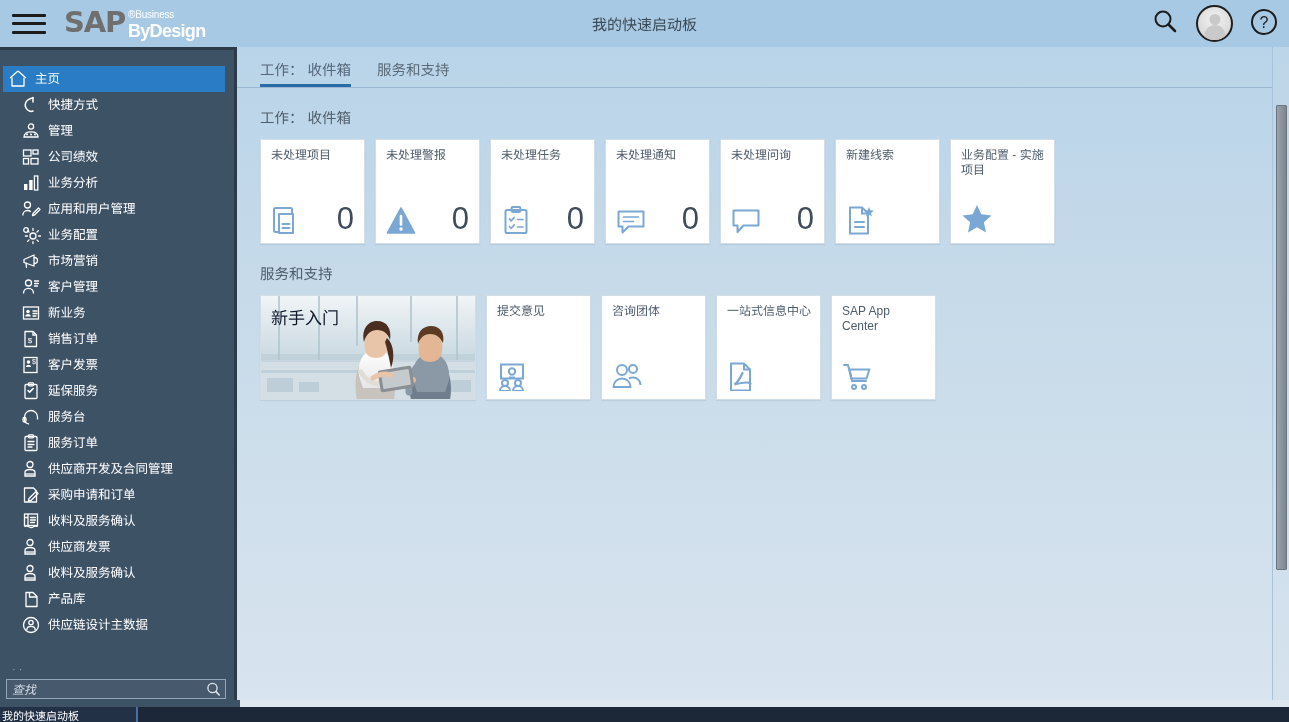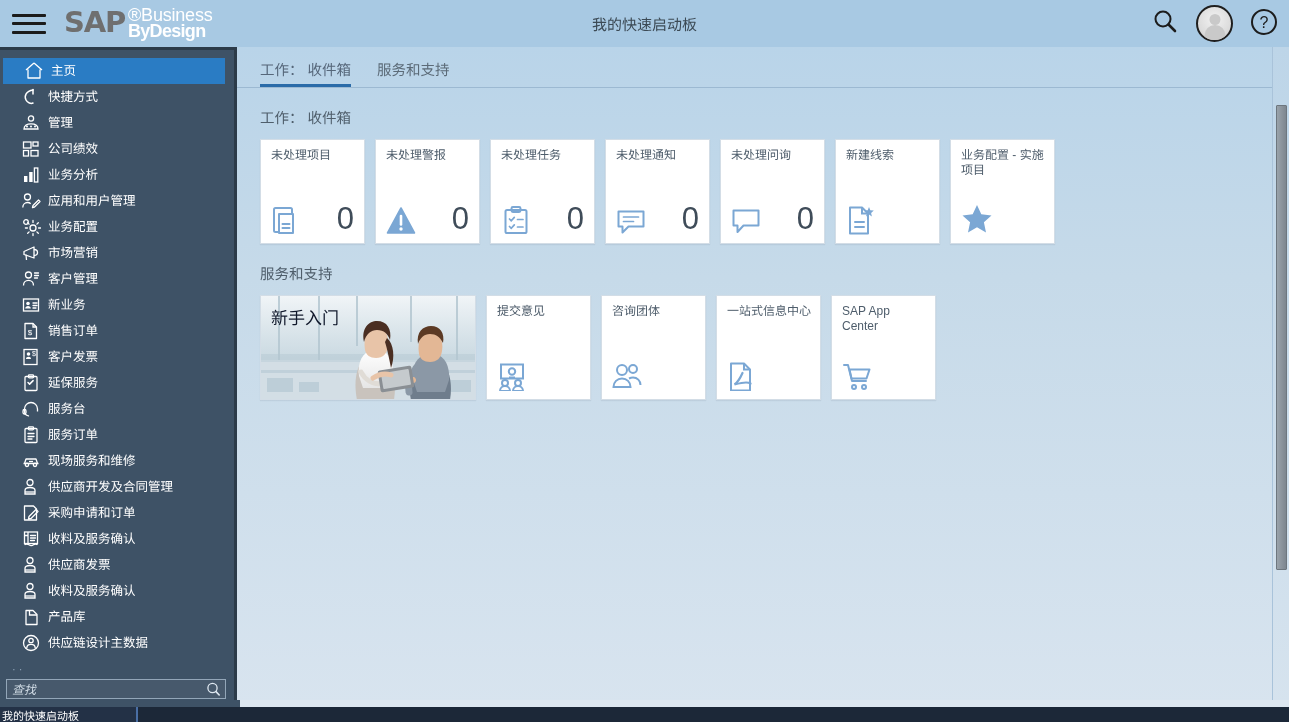--- a/index.html
+++ b/index.html
@@ -59,21 +59,21 @@
     line-height: 30px;
   }
   .brand-right {
     display: flex;
     flex-direction: column;
     margin-left: 3px;
     line-height: 1;
     padding-top: 1px;
   }
   .brand-business {
-    font-size: 18px;
+    font-size: 10px;
     color: #ffffff;
     font-weight: normal;
     letter-spacing: -0.2px;
     line-height: 14px;
   }
   .brand-bydesign {
     font-size: 18px;
     color: #ffffff;
     font-weight: bold;
     letter-spacing: -0.7px;
@@ -147,22 +147,22 @@
     align-items: center;
     height: 26px;
     padding-left: 20px;
     color: #ffffff;
     font-size: 12.5px;
     cursor: pointer;
     white-space: nowrap;
   }
   .nav-item.active {
     background: #2a7cc4;
-    margin: 4px 9px 0 3px;
-    padding-left: 20px;
+    margin: 12px 9px 0 3px;
+    padding-left: 4px;
   }
   .nav-icon {
     width: 21px; height: 19px;
     margin-right: 7px;
     flex: 0 0 21px;
     display: flex;
     align-items: center;
     justify-content: center;
   }
   .nav-icon svg { display: block; }
@@ -544,31 +544,20 @@
         </div>
         <div class="nav-item">
           <span class="nav-icon">
             <svg width="20" height="20" viewBox="0 0 20 20">
               <rect x="4" y="3.5" width="12" height="14" rx="1" fill="none" stroke="#ffffff" stroke-width="1.3"></rect>
               <rect x="7.5" y="1.8" width="5" height="3" rx="0.8" fill="none" stroke="#ffffff" stroke-width="1.3"></rect>
               <path d="M7 8.5h6M7 11.5h6M7 14h4" stroke="#ffffff" stroke-width="1.3" stroke-linecap="round"></path>
             </svg>
           </span>
           <span class="nav-label">服务订单</span>
-        </div>
-        <div class="nav-item">
-          <span class="nav-icon">
-            <svg width="20" height="20" viewBox="0 0 20 20">
-              <path d="M2.5 12.5h15M3.5 12.5 5 8h10l1.5 4.5" fill="none" stroke="#ffffff" stroke-width="1.3" stroke-linejoin="round"></path>
-              <circle cx="6" cy="13.8" r="1.7" fill="none" stroke="#ffffff" stroke-width="1.3"></circle>
-              <circle cx="14" cy="13.8" r="1.7" fill="none" stroke="#ffffff" stroke-width="1.3"></circle>
-              <path d="M8 10.5h4" stroke="#ffffff" stroke-width="1.3"></path>
-            </svg>
-          </span>
-          <span class="nav-label">现场服务和维修</span>
         </div>
         <div class="nav-item">
           <span class="nav-icon">
             <svg width="20" height="20" viewBox="0 0 20 20">
               <circle cx="9" cy="5.5" r="3" fill="none" stroke="#ffffff" stroke-width="1.3"></circle>
               <path d="M4 17v-3.5c0-1.8 2.2-3 5-3s5 1.2 5 3V17z" fill="none" stroke="#ffffff" stroke-width="1.3"></path>
               <path d="M4 15h10" stroke="#ffffff" stroke-width="1.3"></path>
             </svg>
           </span>
           <span class="nav-label">供应商开发及合同管理</span>

